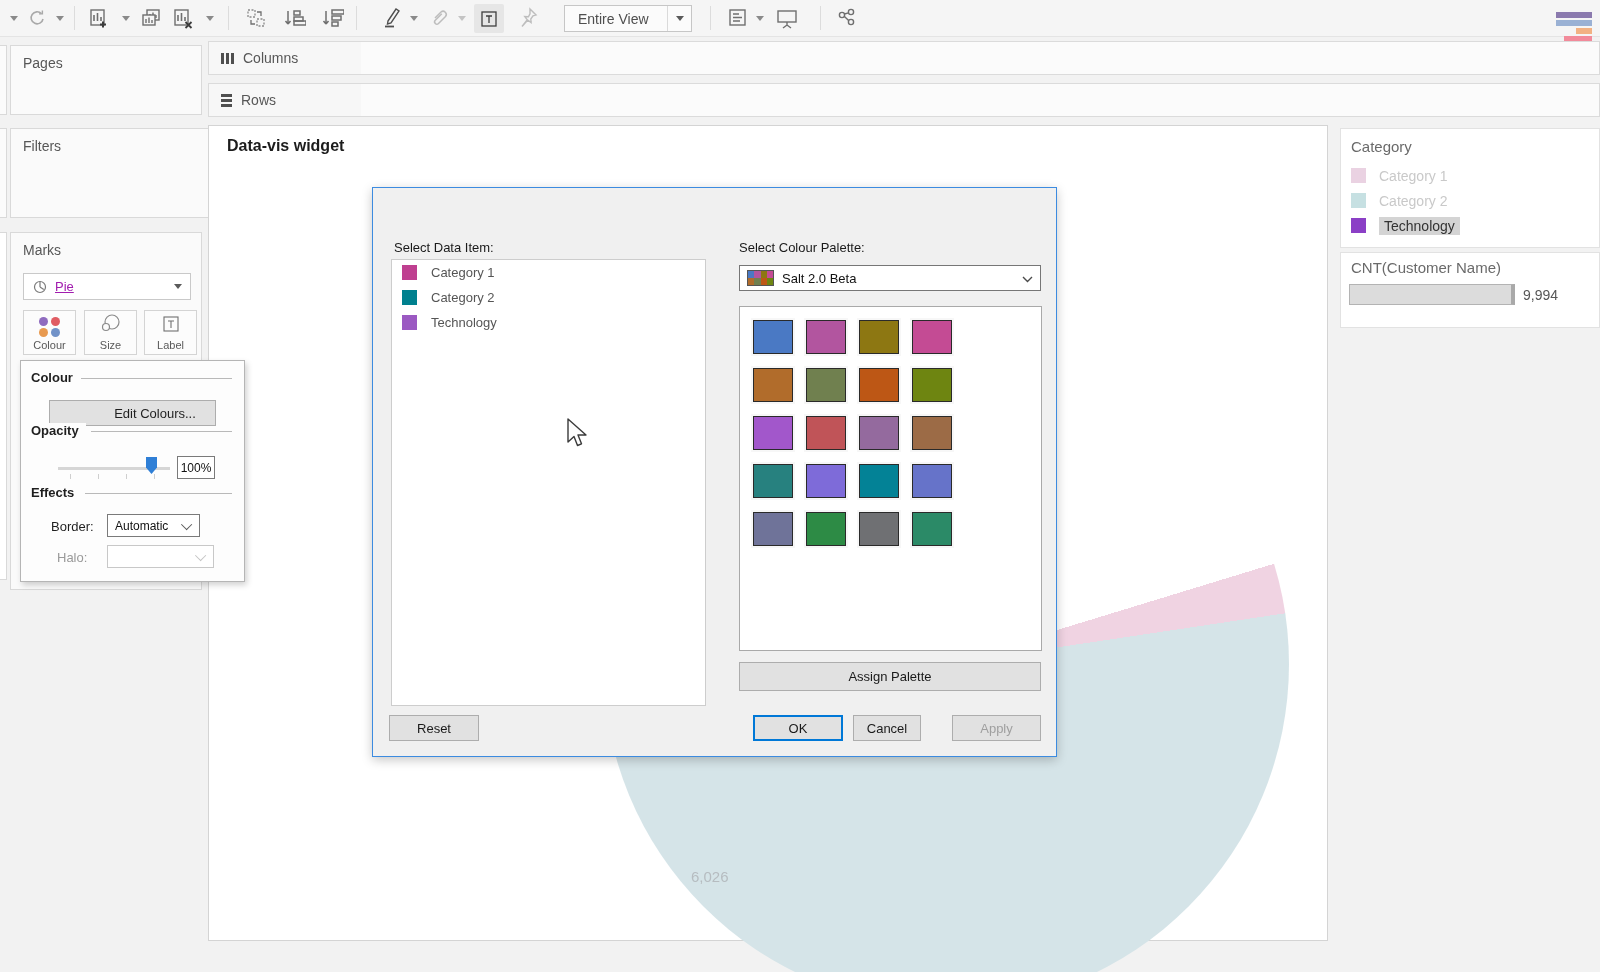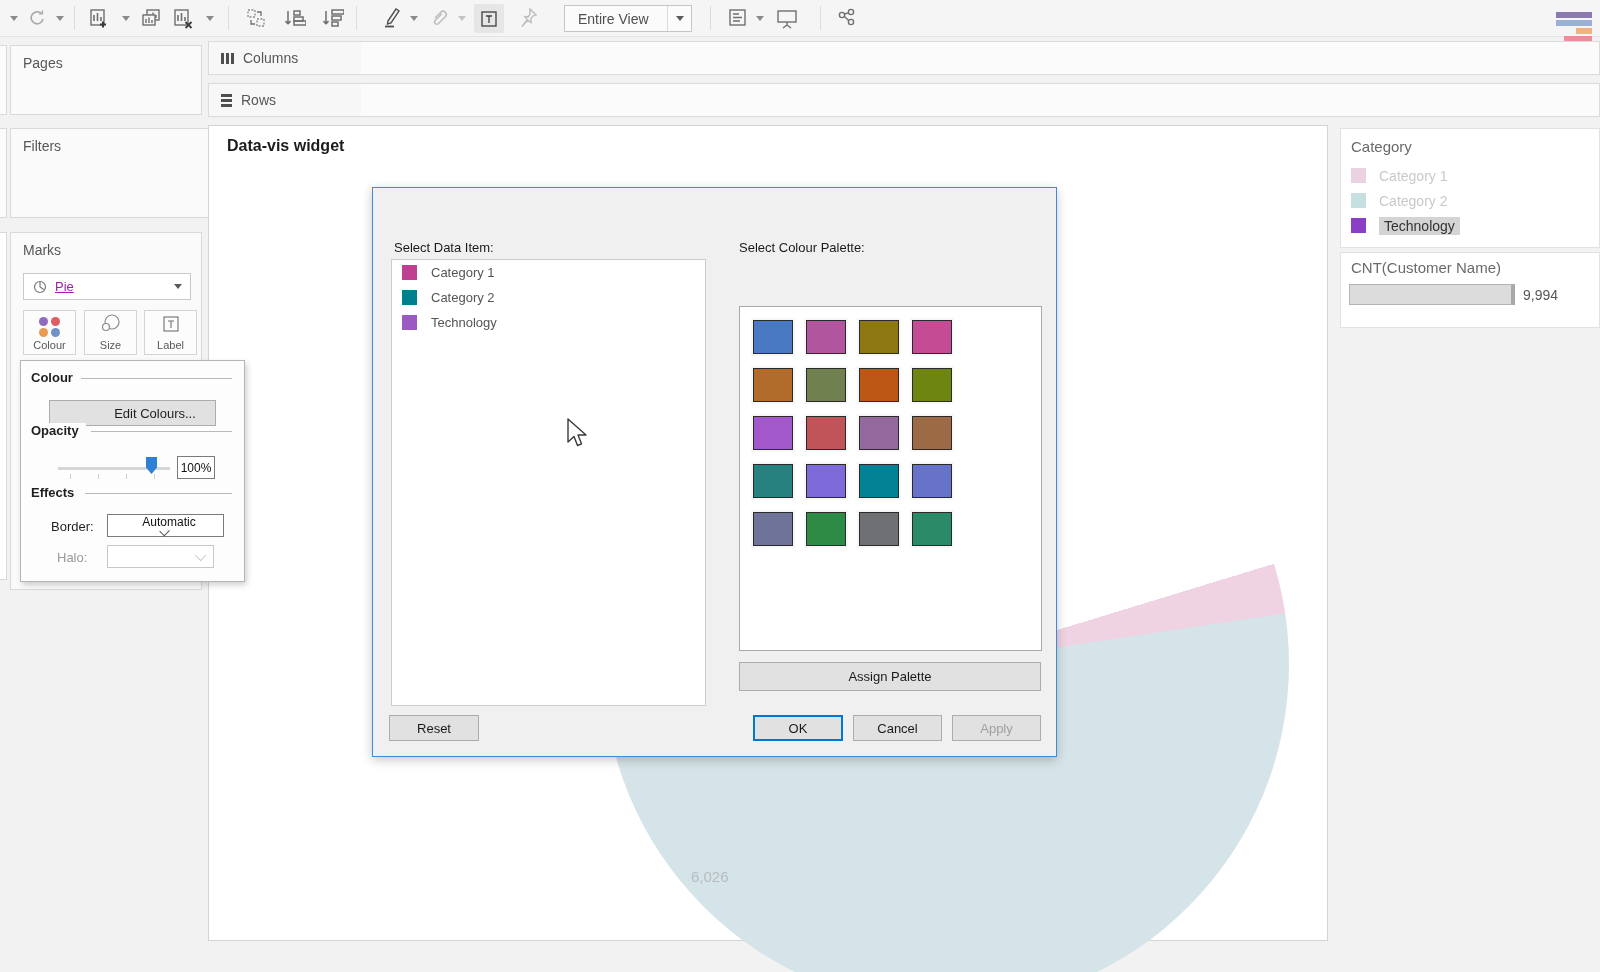--- a/index.html
+++ b/index.html
@@ -297,21 +297,21 @@
   <div class="ptick" style="left:49px;"></div>
   <div class="ptick" style="left:77px;"></div>
   <div class="ptick" style="left:105px;"></div>
   <div class="ptick" style="left:133px;"></div>
   <div class="phandle"></div>
   <div class="pfield" style="left:156px;top:95px;width:38px;height:23px;justify-content:center;">100%</div>
 
   <div class="sec" style="top:124px;">Effects</div>
   <div class="sec-rule" style="left:64px;right:12px;top:132px;"></div>
   <div class="plabel" style="left:30px;top:158px;">Border:</div>
-  <div class="pfield" style="left:86px;top:153px;width:117px;height:23px;padding-left:7px;flex-direction:column;">
+  <div class="pfield" style="left:86px;top:153px;width:93px;height:23px;padding-left:7px;">
     <span style="flex:1;">Automatic</span>
     <span class="chev" style="margin-right:7px;border-top:none;border-bottom:none;width:8px;height:8px;border-left:1.5px solid #5a5a5a;border-right:none;transform:rotate(-45deg) translateY(-2px);border-bottom:1.5px solid #5a5a5a;"></span>
   </div>
   <div class="plabel" style="left:36px;top:189px;color:#9a9a9a;">Halo:</div>
   <div class="pfield" style="left:86px;top:184px;width:107px;height:23px;border-color:#c8c8c8;">
     <span style="flex:1;"></span>
     <span style="margin-right:7px;width:8px;height:8px;border-left:1.5px solid #c4c4c4;border-bottom:1.5px solid #c4c4c4;transform:rotate(-45deg) translateY(-2px);"></span>
   </div>
 </div>
 
@@ -374,20 +374,38 @@
         <span class="sw" style="background:#00808e"></span>
         <span class="lt">Category 2</span>
       </div>
       <div class="li-row">
         <span class="sw" style="background:#9b59c2"></span>
         <span class="lt">Technology</span>
       </div>
     </div>
 
   <div class="dlg-label" style="left:366px;top:52px;">Select Colour Palette:</div>
+  <div class="pal-dd">
+    <span class="pal-thumb">
+        <i style="background: rgb(74, 121, 196);"></i>
+        <i style="background: rgb(178, 85, 159);"></i>
+        <i style="background: rgb(141, 119, 18);"></i>
+        <i style="background: rgb(196, 75, 148);"></i>
+        <i style="background: rgb(177, 108, 43);"></i>
+        <i style="background: rgb(112, 128, 79);"></i>
+        <i style="background: rgb(189, 87, 21);"></i>
+        <i style="background: rgb(110, 133, 17);"></i>
+      </span>
+    <span class="pname">Salt 2.0 Beta</span>
+    <span class="pchev">
+      <svg width="11" height="7" viewBox="0 0 11 7" fill="none" stroke="#4a4a4a" stroke-width="1.4">
+          <path d="M1 1l4.5 4.5L10 1"></path>
+        </svg>
+    </span>
+  </div>
   <div class="palbox">
     <div class="palgrid">
         <div class="swatch" style="background: rgb(74, 121, 196);"></div>
         <div class="swatch" style="background: rgb(178, 85, 159);"></div>
         <div class="swatch" style="background: rgb(141, 119, 18);"></div>
         <div class="swatch" style="background: rgb(196, 75, 148);"></div>
         <div class="swatch" style="background: rgb(177, 108, 43);"></div>
         <div class="swatch" style="background: rgb(112, 128, 79);"></div>
         <div class="swatch" style="background: rgb(189, 87, 21);"></div>
         <div class="swatch" style="background: rgb(110, 133, 17);"></div>
@@ -402,19 +420,19 @@
         <div class="swatch" style="background: rgb(111, 115, 153);"></div>
         <div class="swatch" style="background: rgb(45, 139, 69);"></div>
         <div class="swatch" style="background: rgb(111, 112, 115);"></div>
         <div class="swatch" style="background: rgb(43, 138, 103);"></div>
       </div>
   </div>
   <button class="dbtn" style="left:366px;top:474px;width:302px;height:29px;">Assign Palette</button>
 
   <button class="dbtn" style="left:16px;top:527px;width:90px;height:26px;">Reset</button>
   <button class="dbtn default" style="left:380px;top:527px;width:90px;height:26px;">OK</button>
-  <button class="dbtn" style="left:480px;top:527px;width:89px;height:26px;">Cancel</button>
+  <button class="dbtn" style="left:480px;top:527px;width:68px;height:26px;">Cancel</button>
   <button class="dbtn disabled" style="left:579px;top:527px;width:89px;height:26px;">Apply</button>
 </div>
 
 <svg class="abs cursor" style="left:566px;top:418px;" width="26" height="32" viewBox="0 0 26 32">
   <polygon points="2,1 2,24 8,18.5 11.5,27.5 15.5,25.8 12,17 20,17" fill="#fdfdfd" stroke="#3a3a3a" stroke-width="1.4" stroke-linejoin="round"></polygon>
 </svg>
 
 </body></html>

